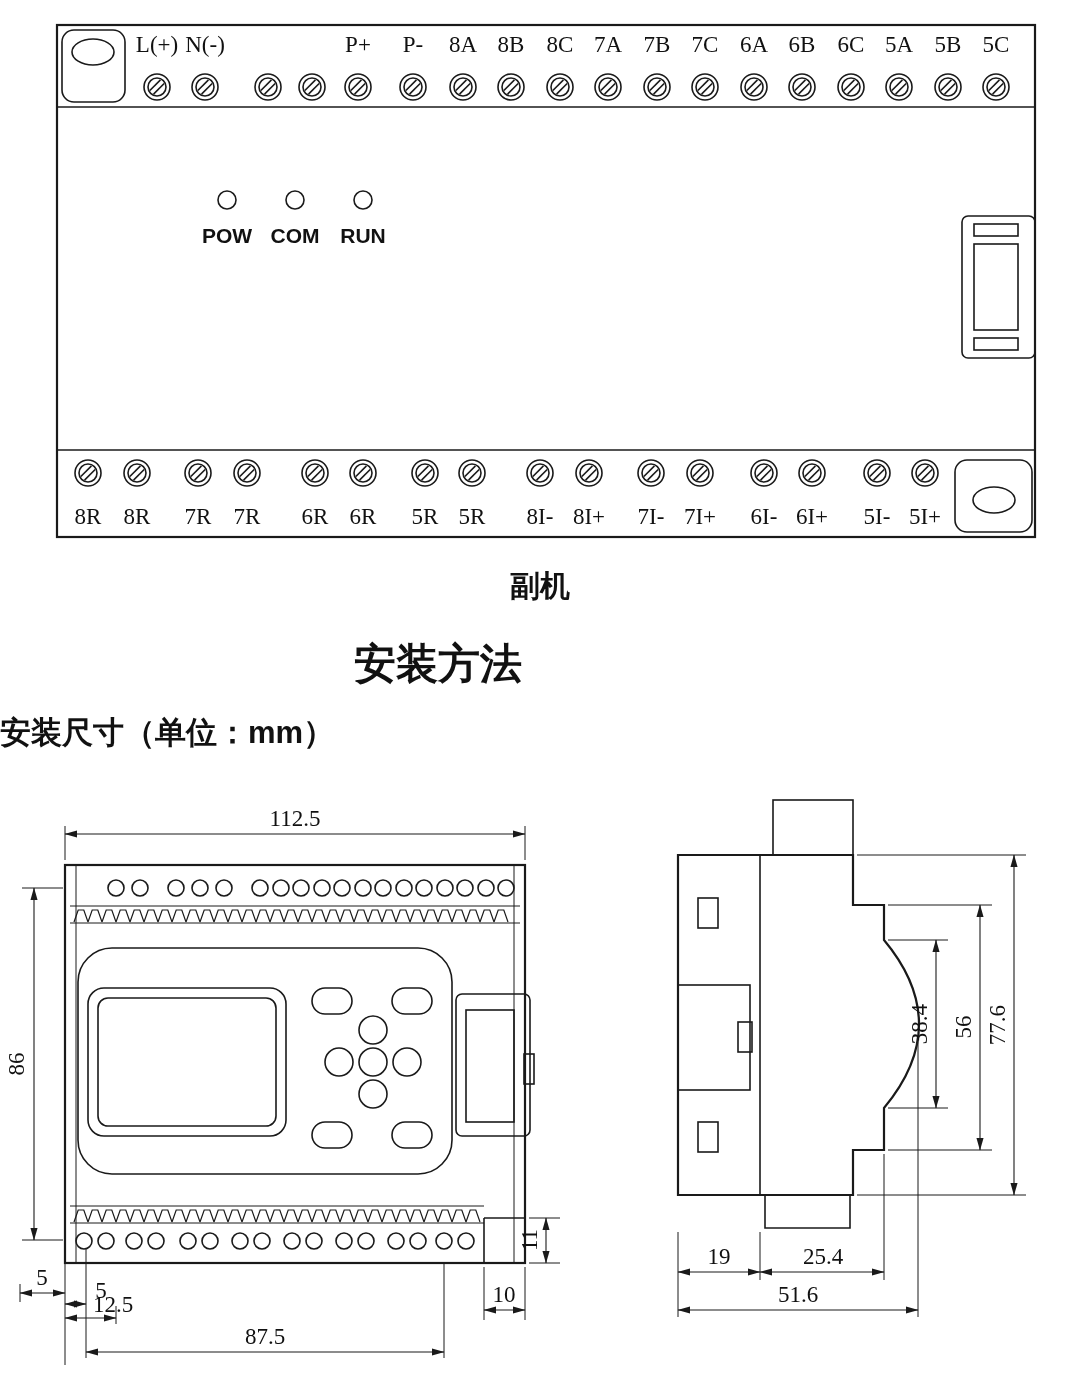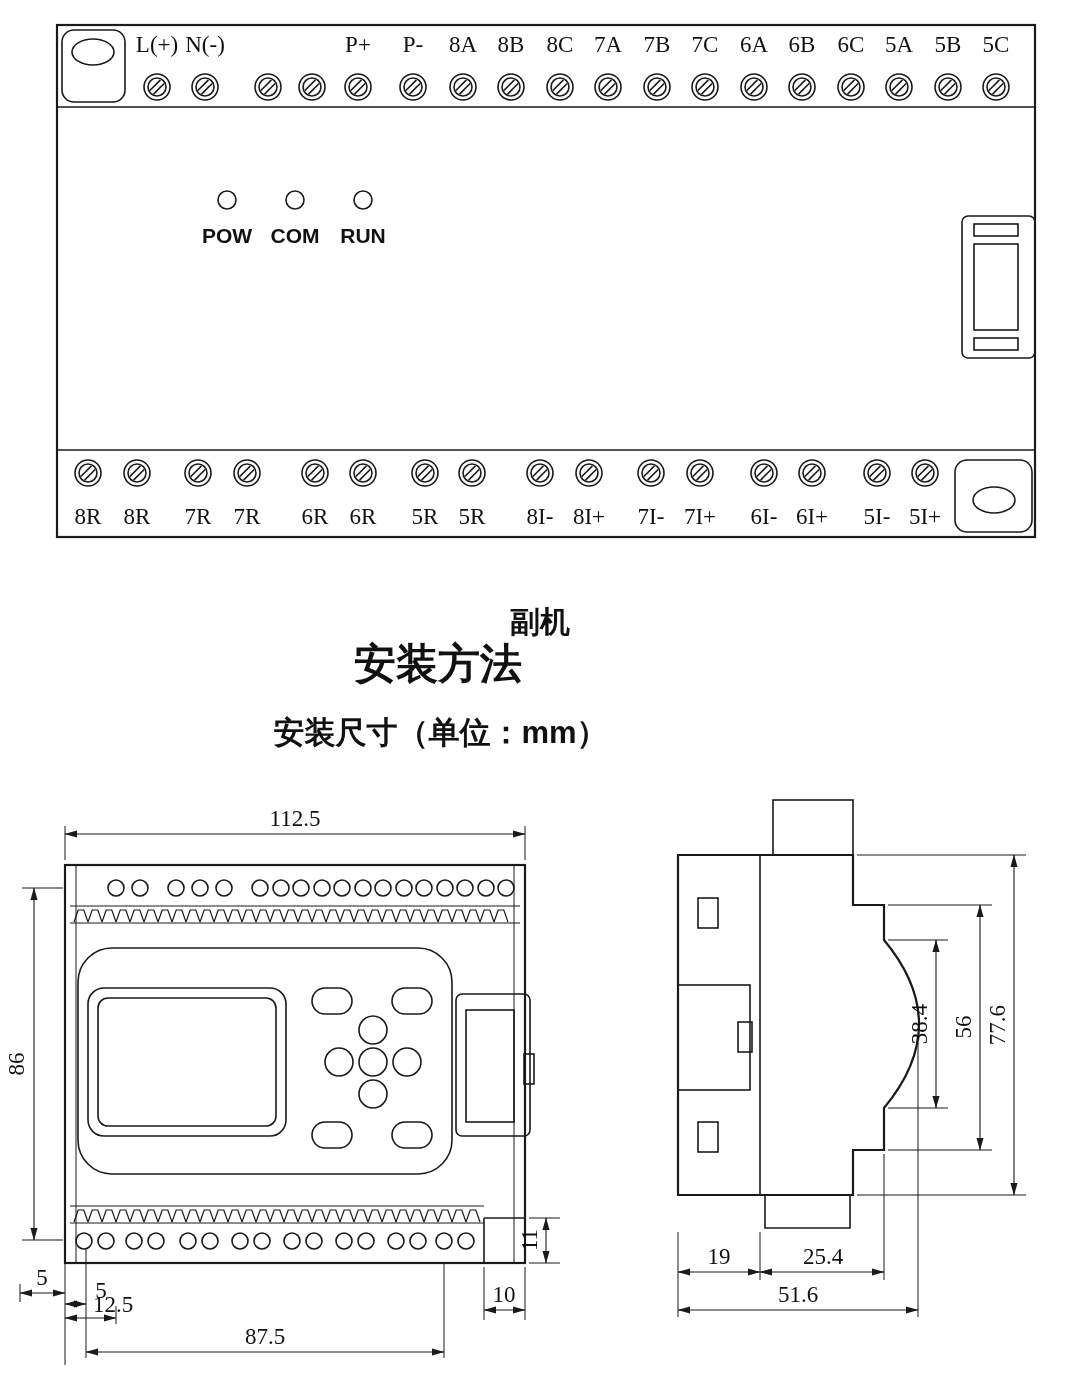--- a/index.html
+++ b/index.html
@@ -2,24 +2,24 @@
 <html><head>
 <meta charset="utf-8">
 <style>
   html,body{margin:0;padding:0;background:#ffffff;}
   .page{position:relative;width:1080px;height:1399px;background:#fff;overflow:hidden;
         font-family:"Liberation Sans",sans-serif;color:#111;}
   svg{position:absolute;left:0;display:block;}
   #device-svg{top:0;}
   #drawings-svg{top:790px;}
   .caption{position:absolute;top:566px;left:0;width:1080px;text-align:center;
-           font-family:"Liberation Serif",serif;font-weight:bold;font-size:30px;margin-top:36px;}
+           font-family:"Liberation Serif",serif;font-weight:bold;font-size:30px;}
   .title{position:absolute;top:636px;left:0;width:876px;text-align:center;
          font-weight:bold;font-size:42px;}
-  .subtitle{position:absolute;top:712px;left:0;width:881px;text-align:center;
+  .subtitle{position:absolute;top:712px;left:0;width:881px;text-align:left;
             font-weight:bold;font-size:31px;}
   .ln{fill:none;stroke:#1a1a1a;stroke-width:1.6;}
   .ln2{fill:none;stroke:#1a1a1a;stroke-width:2.2;}
   .thin{fill:none;stroke:#1a1a1a;stroke-width:1;}
   .dim{fill:none;stroke:#1a1a1a;stroke-width:1.1;}
   .zz{fill:none;stroke:#1a1a1a;stroke-width:1.2;}
   text{fill:#111;}
   .tlabel{font-family:"Liberation Serif",serif;font-size:23px;}
   .led-label{font-family:"Liberation Sans",sans-serif;font-weight:bold;font-size:21px;text-anchor:middle;}
   .dimtext{font-family:"Liberation Serif",serif;font-size:23px;text-anchor:middle;}

